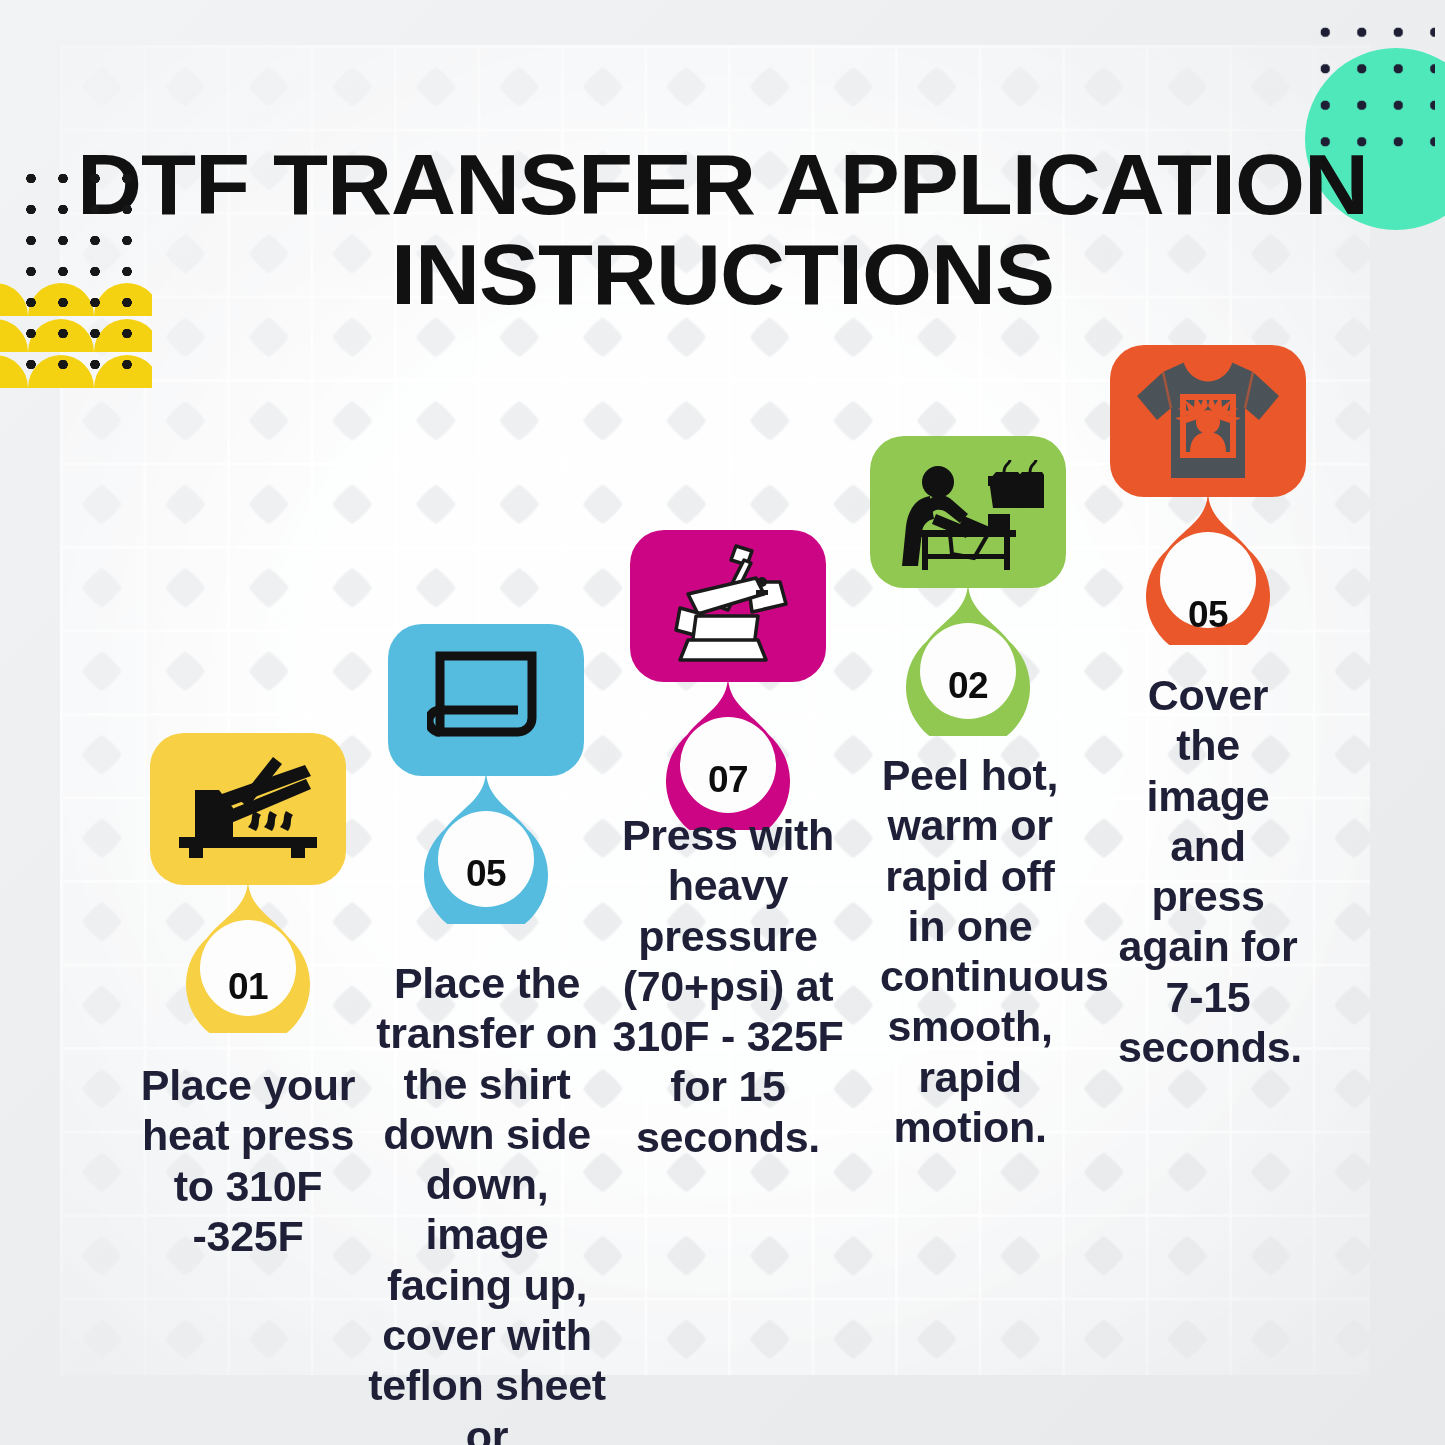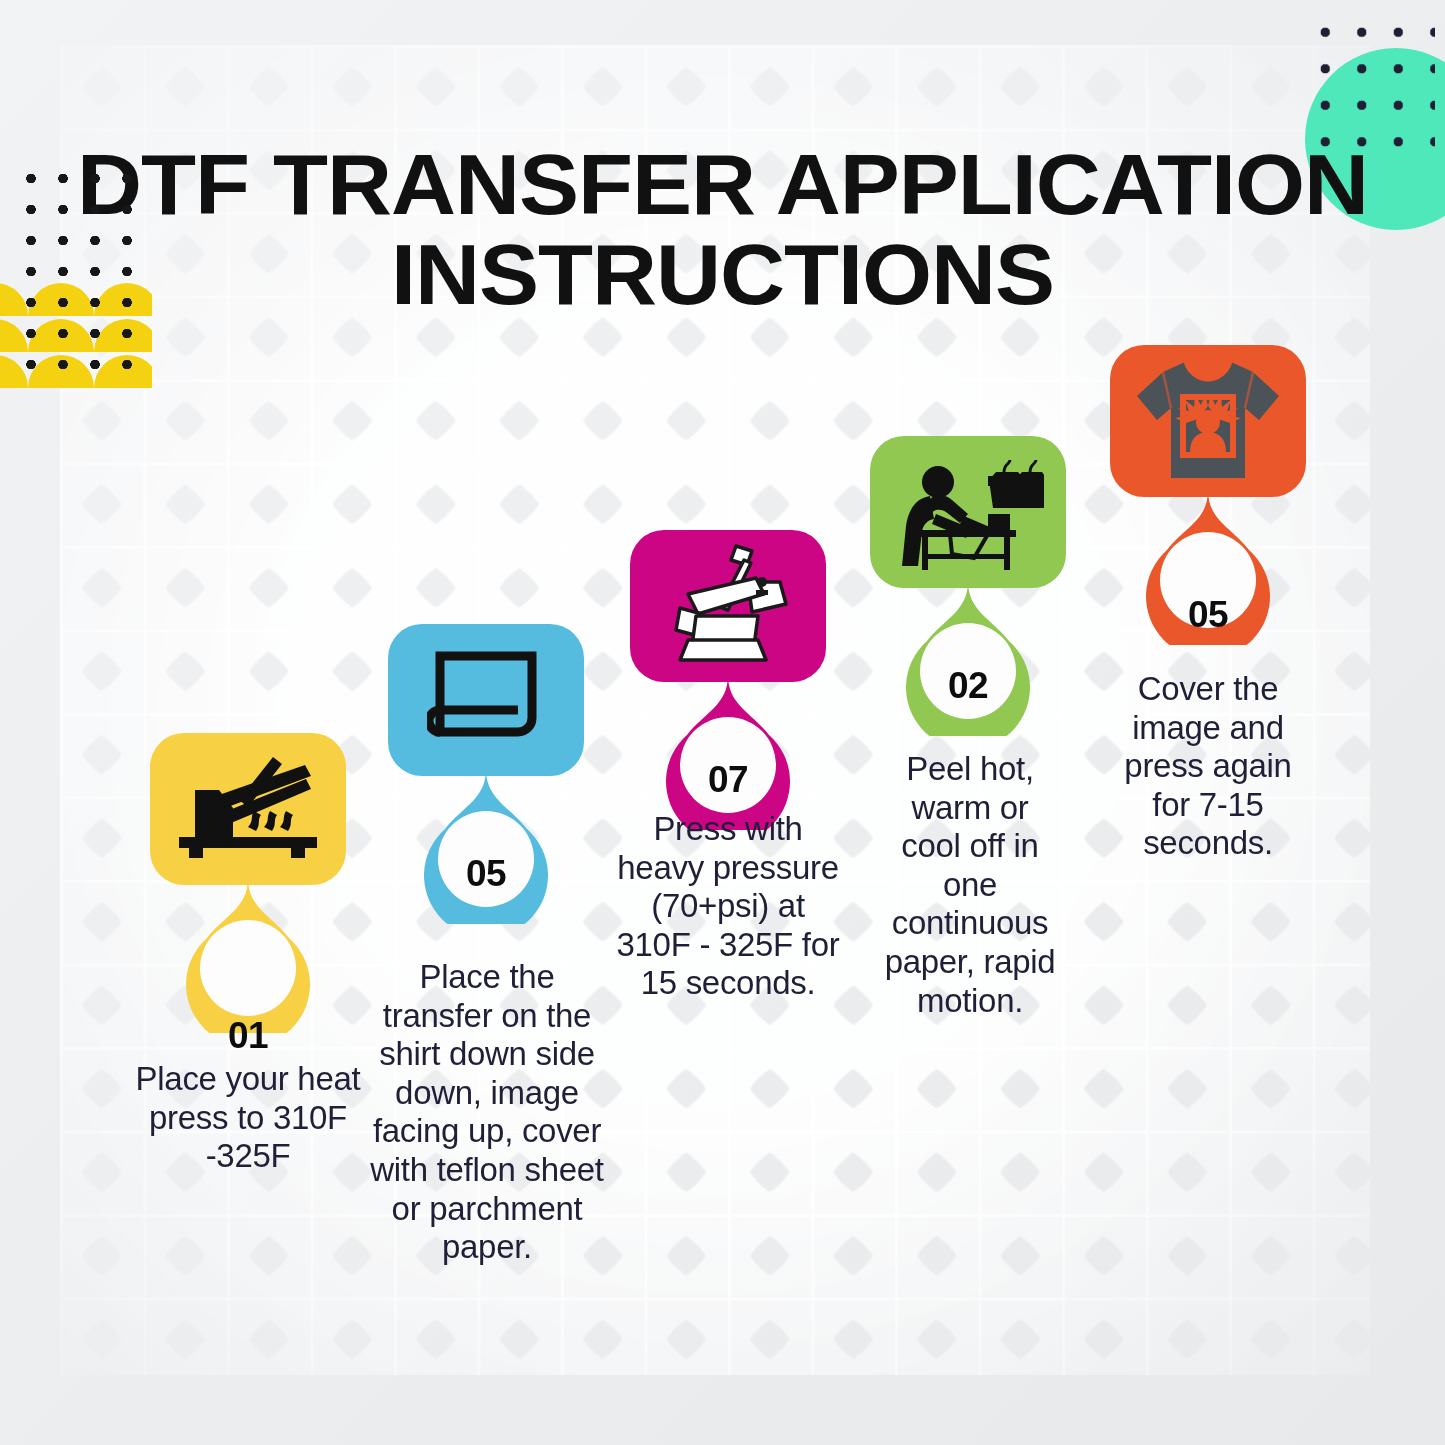--- a/index.html
+++ b/index.html
@@ -128,22 +128,22 @@
     font-size: 37px;
     letter-spacing: -.5px;
     color: #0d0d0d;
     z-index: 4;
   }
 
   .step-text {
     position: absolute;
     text-align: center;
     font-family: "Liberation Sans", sans-serif;
-    font-weight: 400;
-    font-size: 33px;
+    font-weight: 700;
+    font-size: 43px;
     line-height: 1.17;
     color: #1f1f38;
     letter-spacing: -.3px;
   }
 </style>
 </head>
 <body>
 
 <div id="poster">
 
@@ -196,21 +196,21 @@
             <path d="M20 33 h24 l14 18 v29 H20z"></path>
             <path d="M44 38 L130 8 l6 11 L50 51 z"></path>
             <path d="M52 54 L131 22 l5 10 L56 66 z"></path>
             <path d="M64 43 L98 0 l9 7 L73 50 z"></path>
             <path d="M73 70 c6-6 2-10 6-16 l7 4 c-4 5 0 9-5 16z"></path>
             <path d="M89 70 c6-6 2-10 6-16 l7 4 c-4 5 0 9-5 16z"></path>
             <path d="M105 70 c6-6 2-10 6-16 l7 4 c-4 5 0 9-5 16z"></path>
           </g>
         </svg>
       </div>
-      <div class="step-num" style="left:150px; top:1001px; width:196px; height:70px;">01</div>
+      <div class="step-num" style="left:150px; top:952px; width:196px; height:70px;">01</div>
       <div class="step-text" style="left:128px; top:1060px; width:240px;">Place your heat press to 310F -325F</div>
     </div>
 
     <div class="step">
       <div class="step-neck" style="left:388px; top:624px; width:196px; height:300px;">
         <svg width="196" height="300" viewBox="0 0 196 300">
           <path d="M98 145
                    C 98 175, 75 182, 57 205
                    A 62 62 0 1 0 139 205
                    C 121 182, 98 175, 98 145 Z" fill="#55bcdf"></path>
@@ -291,21 +291,21 @@
             <path d="M96 22 h10 v10 H96 z M124 22 h10 v10 h-10 z"></path>
             <path d="M130 18 h20 l6 8 -4 28 h-26 l-3 -28 z"></path>
           </g>
           <g fill="none" stroke="#111111" stroke-width="3">
             <path d="M112 18 c0 -8 6 -8 6 -12"></path>
             <path d="M138 18 c0 -8 6 -8 6 -12"></path>
           </g>
         </svg>
       </div>
       <div class="step-num" style="left:870px; top:651px; width:196px; height:70px;">02</div>
-      <div class="step-text" style="left:880px; top:750px; width:180px;">Peel hot, warm or cool off in one continuous paper, rapid motion.</div>
+      <div class="step-text" style="left:880px; top:750px; width:180px;">Peel hot, warm or rapid off in one continuous smooth, rapid motion.</div>
     </div>
 
     <div class="step">
       <div class="step-neck" style="left:1110px; top:345px; width:196px; height:300px;">
         <svg width="196" height="300" viewBox="0 0 196 300">
           <path d="M98 145
                    C 98 175, 75 182, 57 205
                    A 62 62 0 1 0 139 205
                    C 121 182, 98 175, 98 145 Z" fill="#e9572a"></path>
           <circle cx="98" cy="235" r="48" fill="#fdfdfd"></circle>

